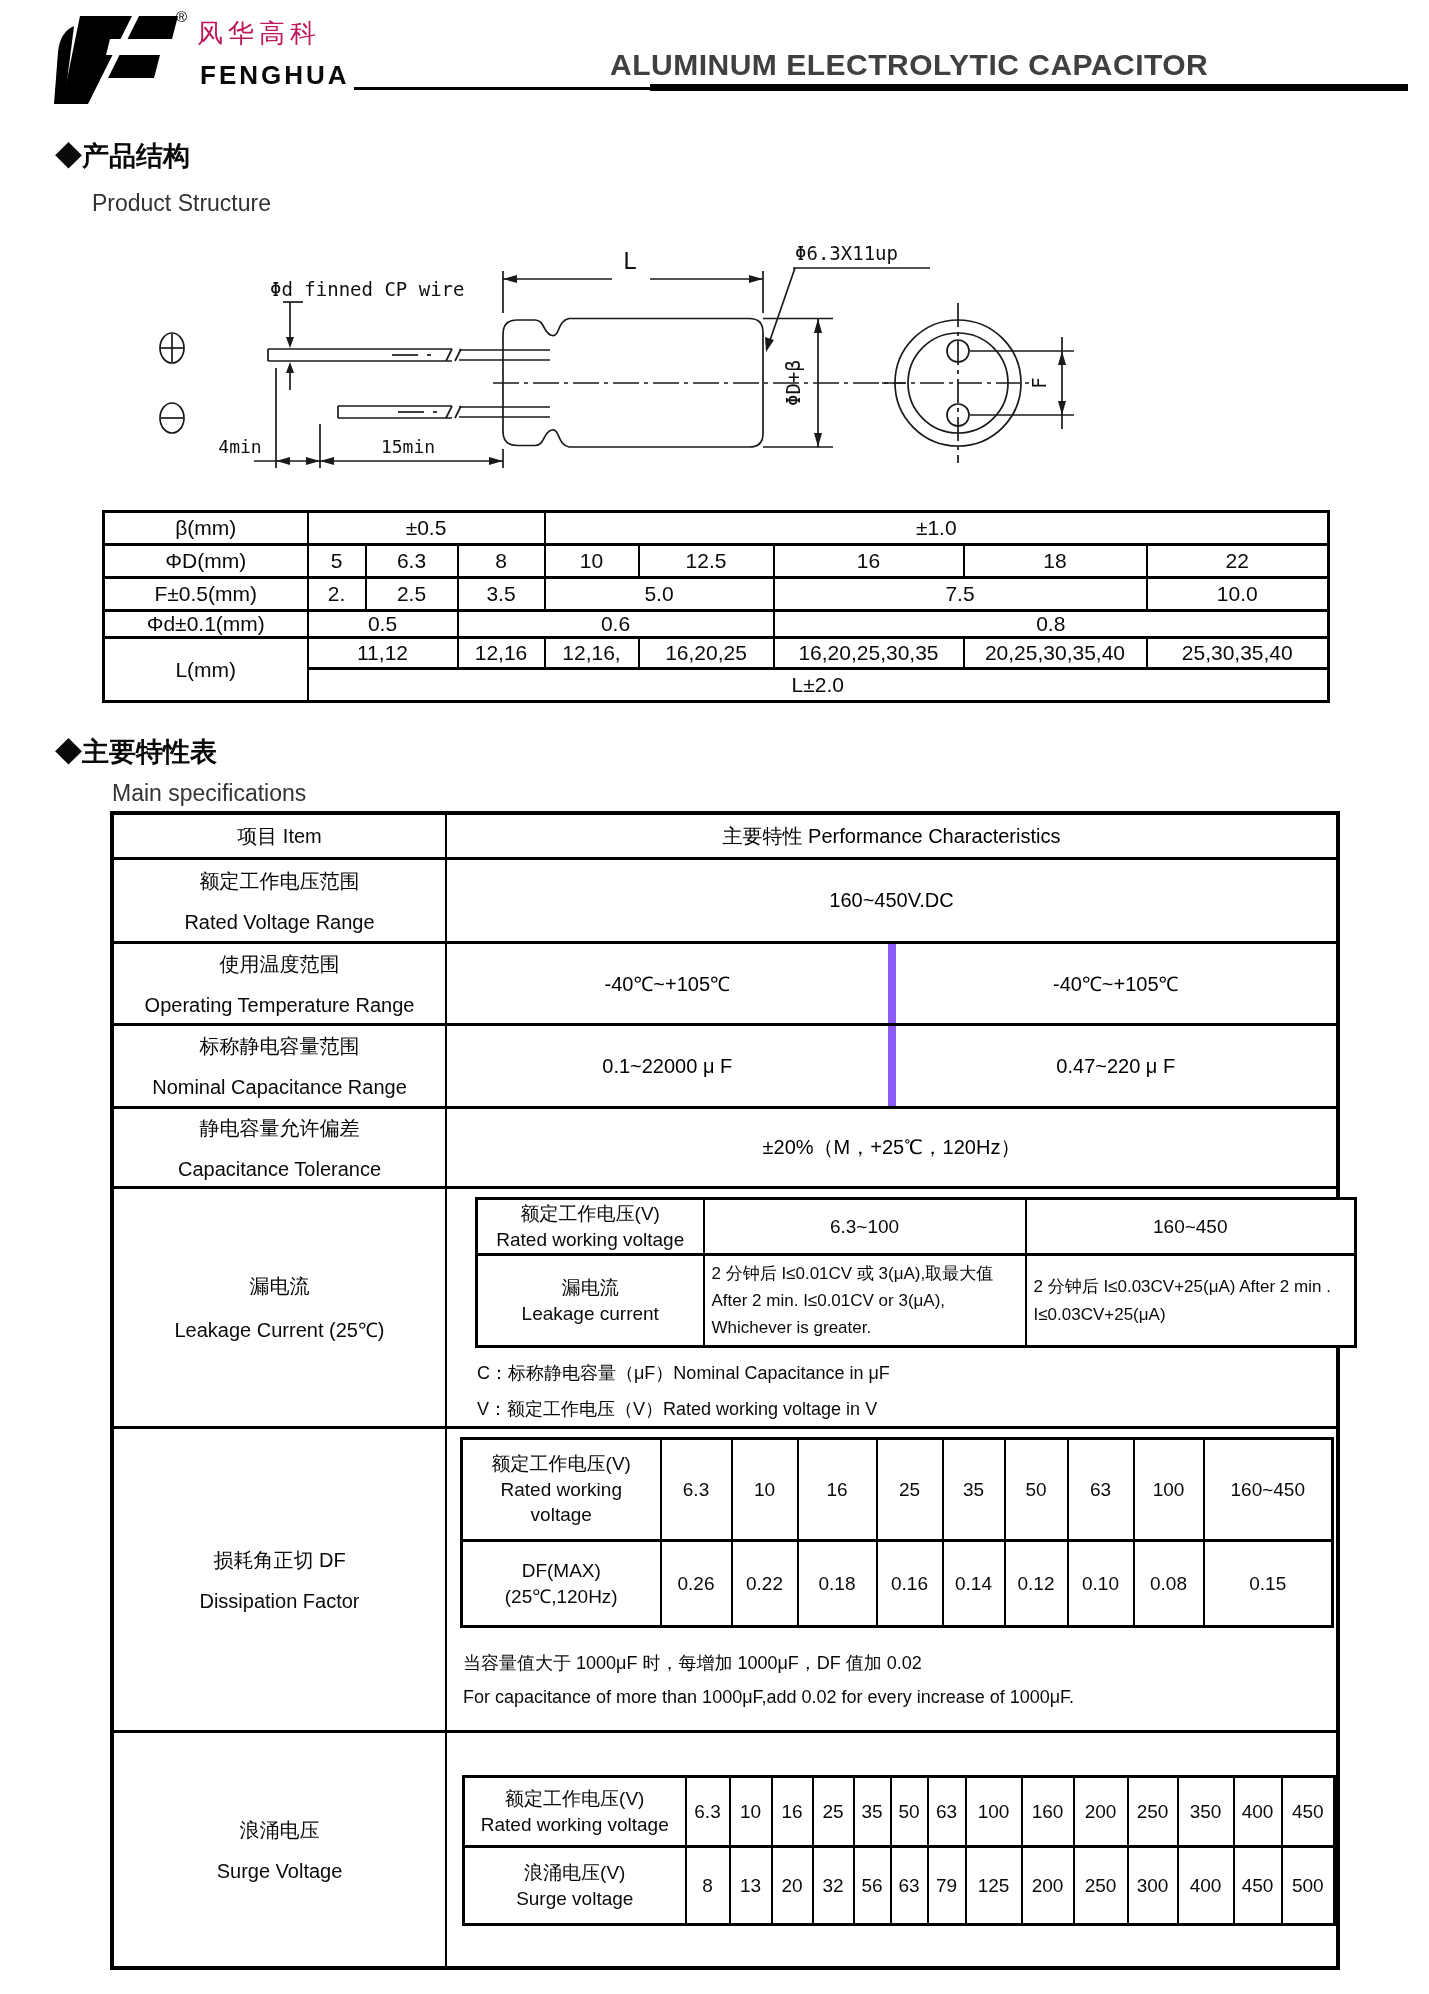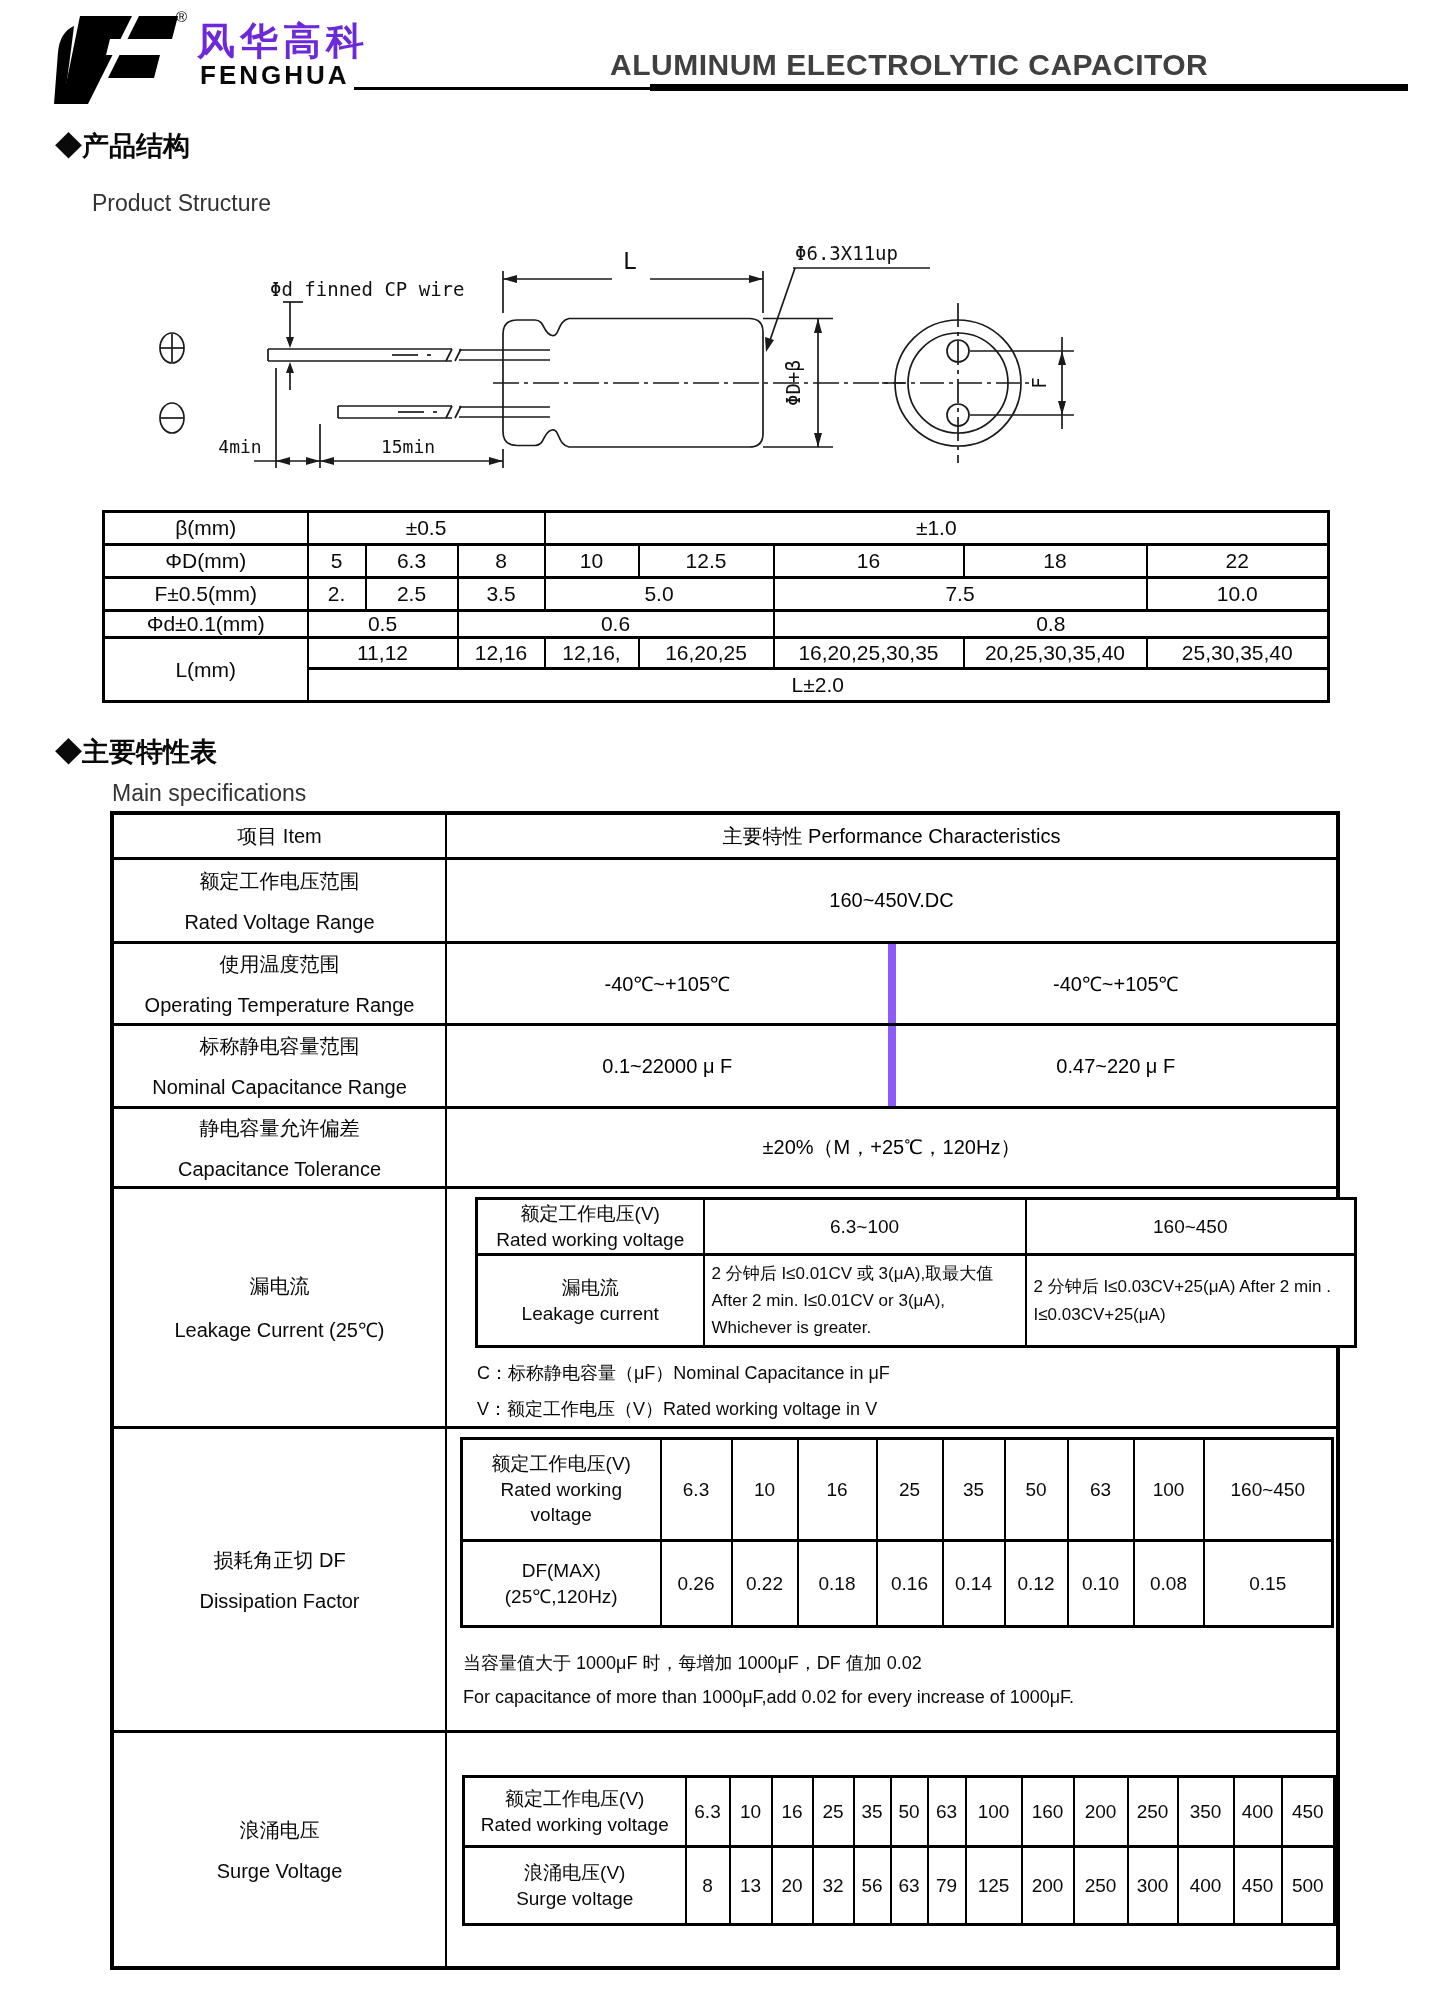--- a/index.html
+++ b/index.html
@@ -1,21 +1,21 @@
 <!DOCTYPE html>
 <html><head>
 <meta charset="utf-8">
 <style>
   html,body{margin:0;padding:0;background:#fff;}
   .page{position:relative;width:1429px;height:1994px;background:#ffffff;
         font-family:"Liberation Sans",sans-serif;color:#000;overflow:hidden;}
   .abs{position:absolute;}
 
   
-  .brand-cn{position:absolute;left:197px;top:16px;font-size:38px;font-weight:bold;letter-spacing:5px;color:#6d28d9;}
+  .brand-cn{position:absolute;left:197px;top:16px;font-size:26px;font-weight:normal;letter-spacing:5px;color:#be185d;}
   .brand-en{position:absolute;left:200px;top:60px;font-size:26px;font-weight:bold;letter-spacing:3px;color:#0a0a0a;}
   .reg{position:absolute;left:176px;top:8px;font-size:15px;}
   .doc-title{position:absolute;left:610px;top:24px;width:740px;
              font-size:30px;font-weight:bold;letter-spacing:.5px;color:#404040;margin-top:24px;}
   .hline-thin{position:absolute;left:354px;top:87px;width:296px;height:3px;background:#000;}
   .hline-thick{position:absolute;left:650px;top:84px;width:758px;height:7px;background:#000;}
 
   
   .sec-cn{position:absolute;font-size:27px;font-weight:bold;color:#0a0a0a;}
   .sec-en{position:absolute;font-size:23px;color:#333;}
@@ -59,21 +59,21 @@
     <path fill="#fff" d="M36,96 L84,0 L91,0 L43,96 Z"></path>
     <path fill="#000" d="M24,14 Q10,20 8,40 L4,92 L14,92 L22,30 Z"></path>
   </svg>
   <div class="reg">®</div>
   <div class="brand-cn">风华高科</div>
   <div class="brand-en">FENGHUA</div>
   <div class="doc-title">ALUMINUM ELECTROLYTIC CAPACITOR</div>
   <div class="hline-thin"></div>
   <div class="hline-thick"></div>
 
-  <div class="sec-cn" style="left:55px;top:128px">◆产品结构</div>
+  <div class="sec-cn" style="left:55px;top:138px">◆产品结构</div>
   <div class="sec-en" style="left:92px;top:190px">Product Structure</div>
 
   <svg class="abs draw" style="left:100px;top:230px" width="1020" height="260" viewBox="100 230 1020 260">
 
     <g>
       <ellipse cx="172" cy="348" rx="12" ry="15"></ellipse>
       <line x1="160" y1="348" x2="184" y2="348"></line>
       <line x1="172" y1="334" x2="172" y2="362"></line>
     </g>
     <g>

